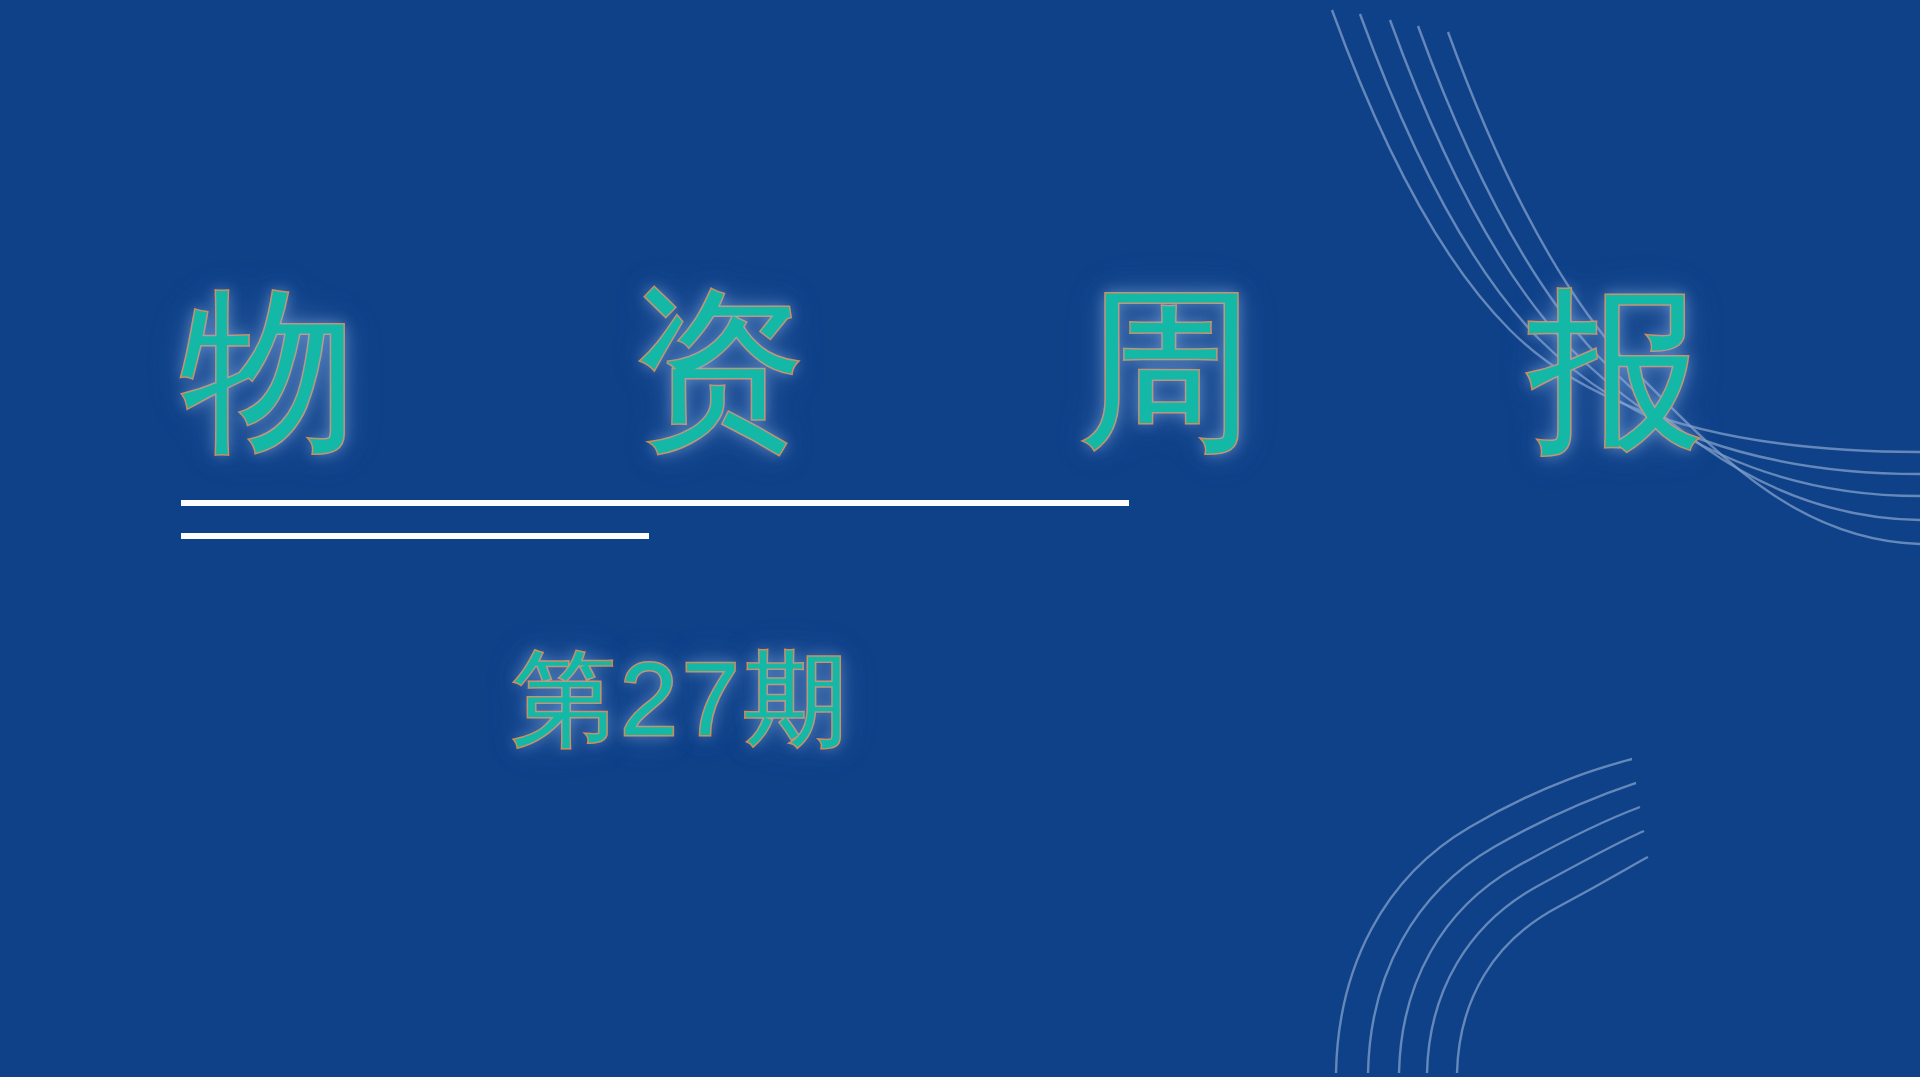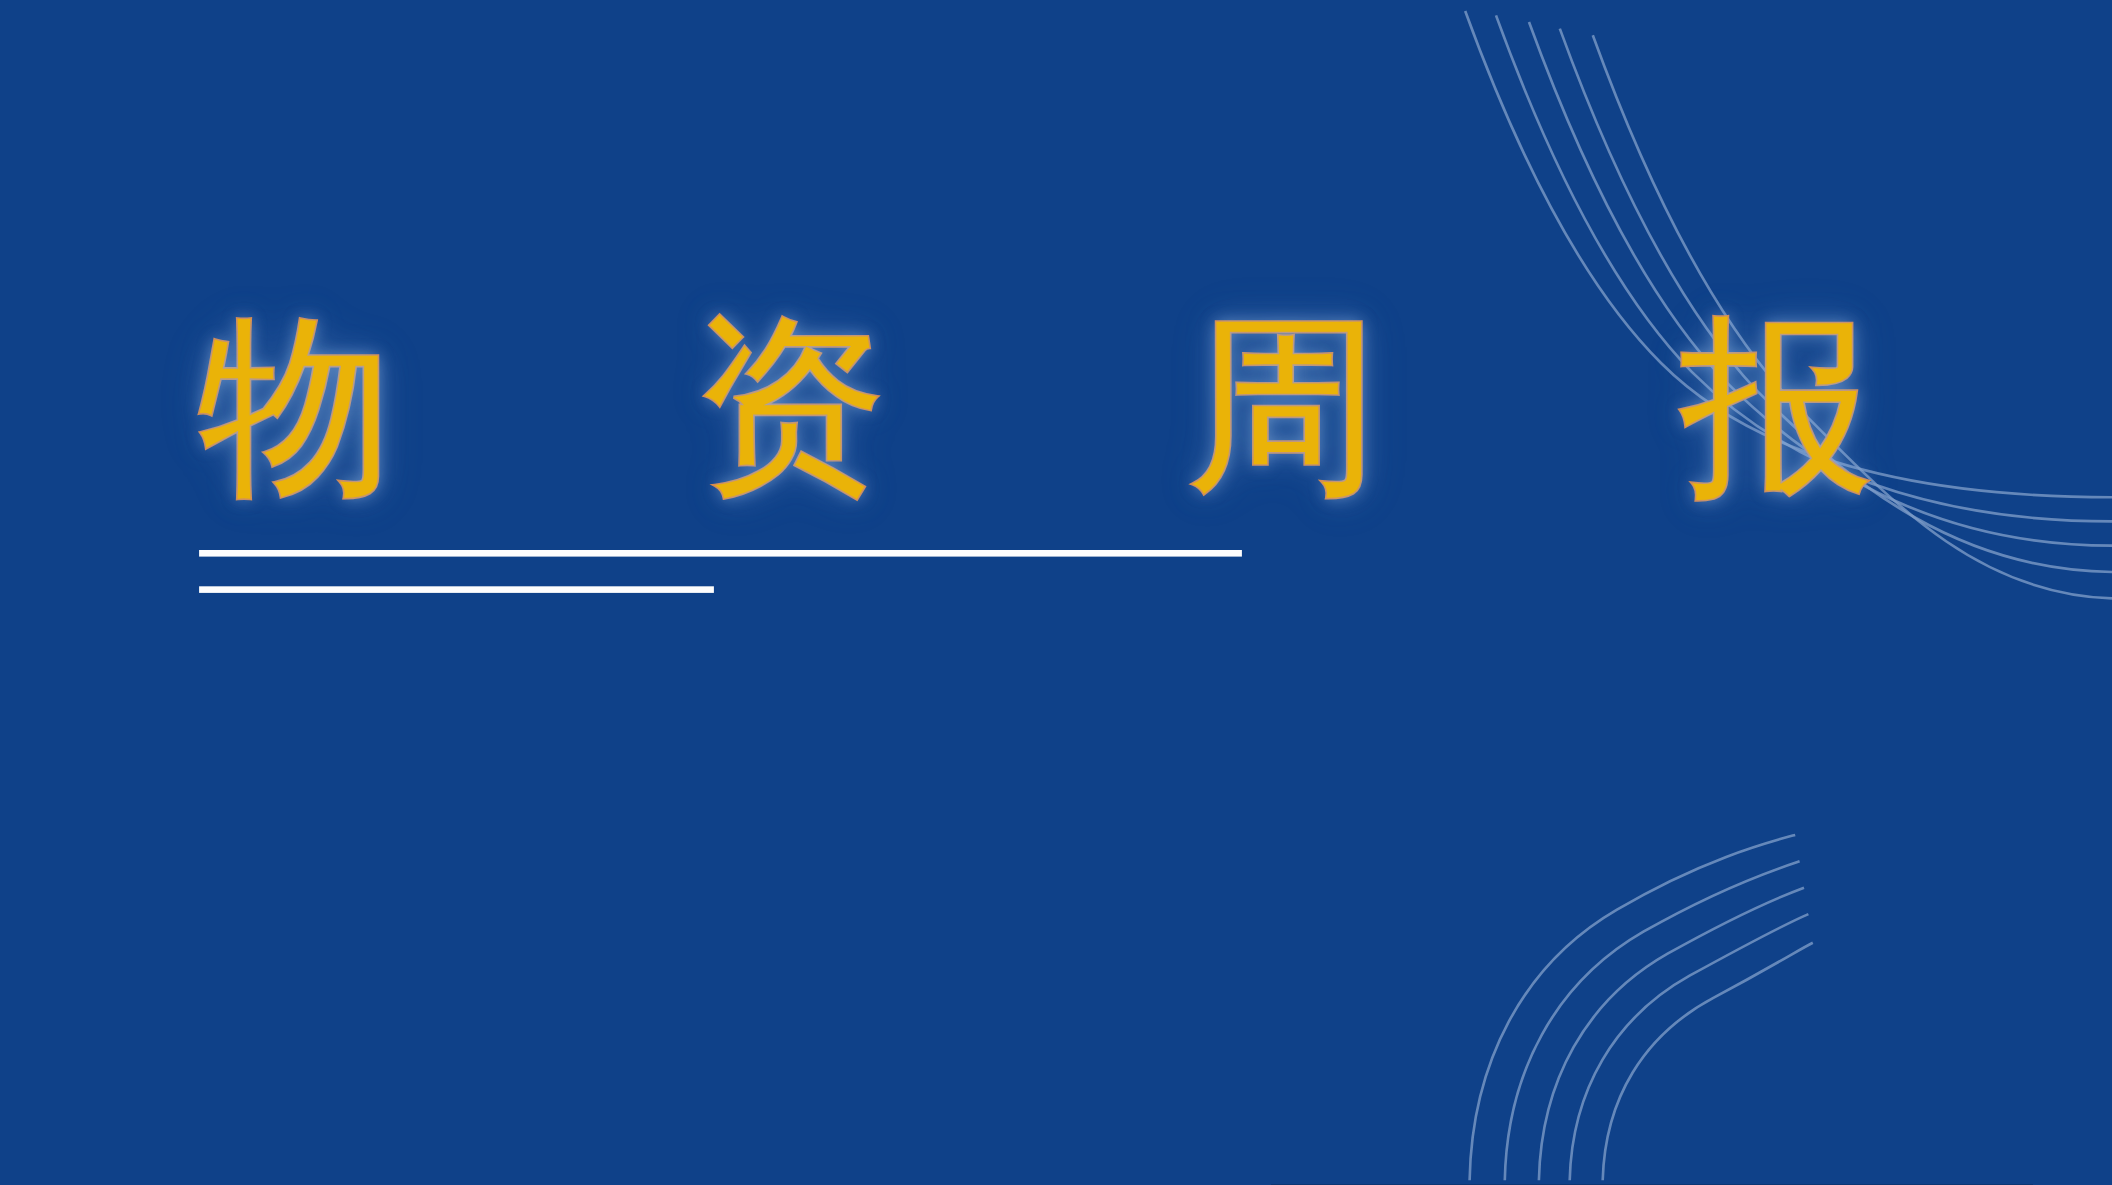--- a/index.html
+++ b/index.html
@@ -48,21 +48,21 @@
 
   
   #title-block {
     position: absolute;
     left: 181px;
     top: 282px;
     width: 1000px;
   }
 
   .fancy-text {
-    color: #eab308;
+    color: #14b8a6;
     -webkit-text-stroke: 3px #e3873c;
     paint-order: stroke fill;
     text-shadow:
       0 0 14px rgba(150, 185, 230, 0.55),
       0 0 26px rgba(130, 170, 225, 0.38),
       0 0 42px rgba(120, 160, 220, 0.22);
     white-space: nowrap;
     user-select: none;
   }
 
@@ -130,14 +130,17 @@
     <path class="deco-line" d="M 177 356 C 179 282, 214 224, 278 190 C 334 160, 356 146, 368 140"></path>
   </svg>
 
   <div id="title-block">
     <h1 id="main-title" class="fancy-text">物 资 周 报</h1>
   </div>
 
   <div id="rule-long"></div>
   <div id="rule-short"></div>
 
+  <div id="subtitle-block">
+    <div id="subtitle" class="fancy-text">第27期</div>
+  </div>
 
 </div>
 
 </body></html>

